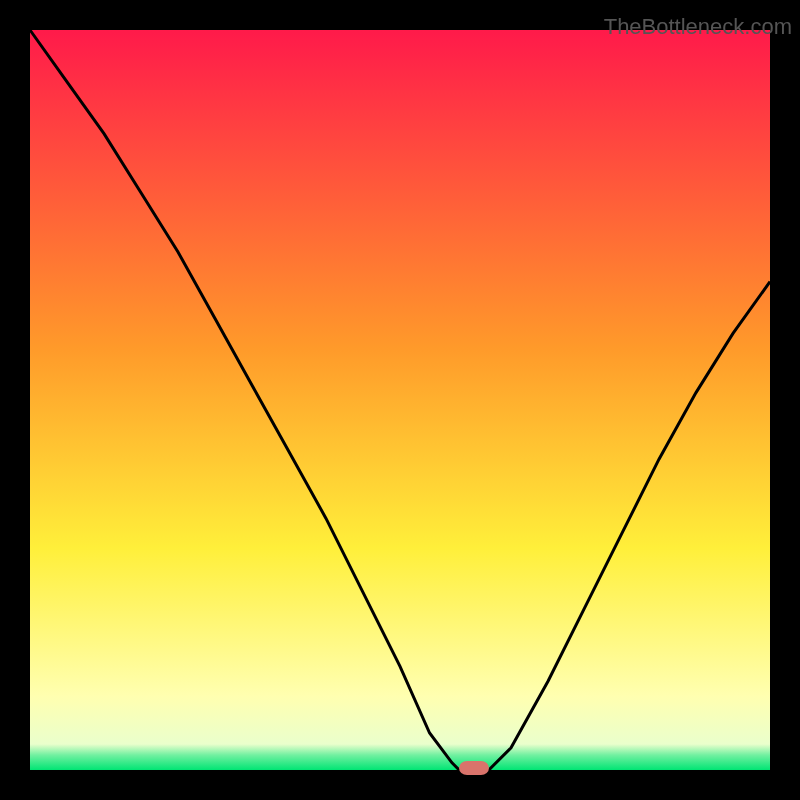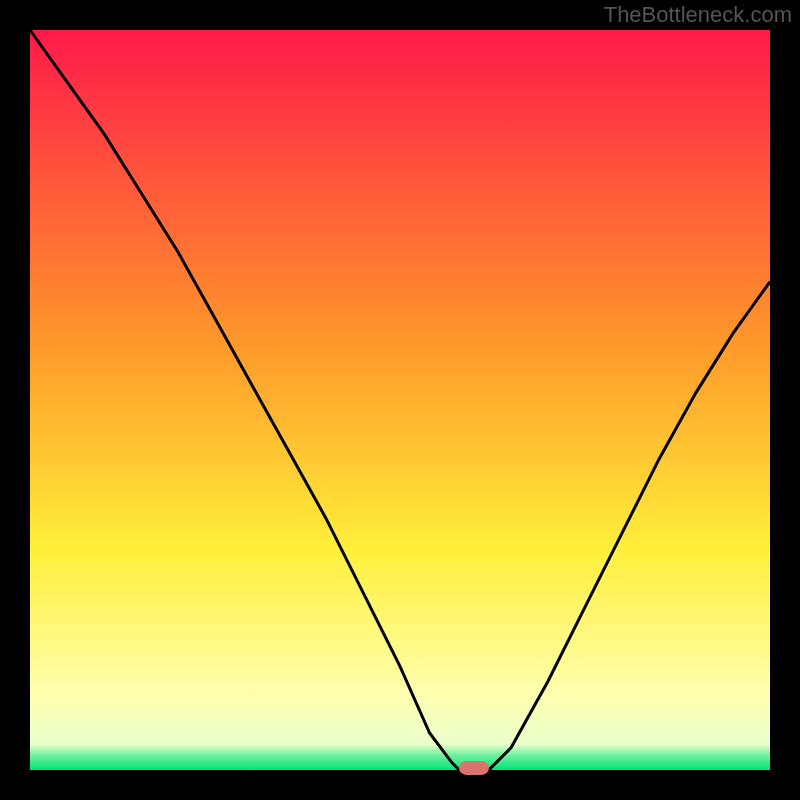--- a/index.html
+++ b/index.html
@@ -11,21 +11,21 @@
     overflow: hidden;
     font-family: Arial, sans-serif;
   }
   .container {
     position: relative;
     width: 800px;
     height: 800px;
   }
   .watermark {
     position: absolute;
-    top: 2px;
+    top: 14px;
     right: 8px;
     color: #555;
     font-size: 22px;
     font-weight: 500;
     z-index: 10;
   }
   svg {
     display: block;
   }
 </style>

